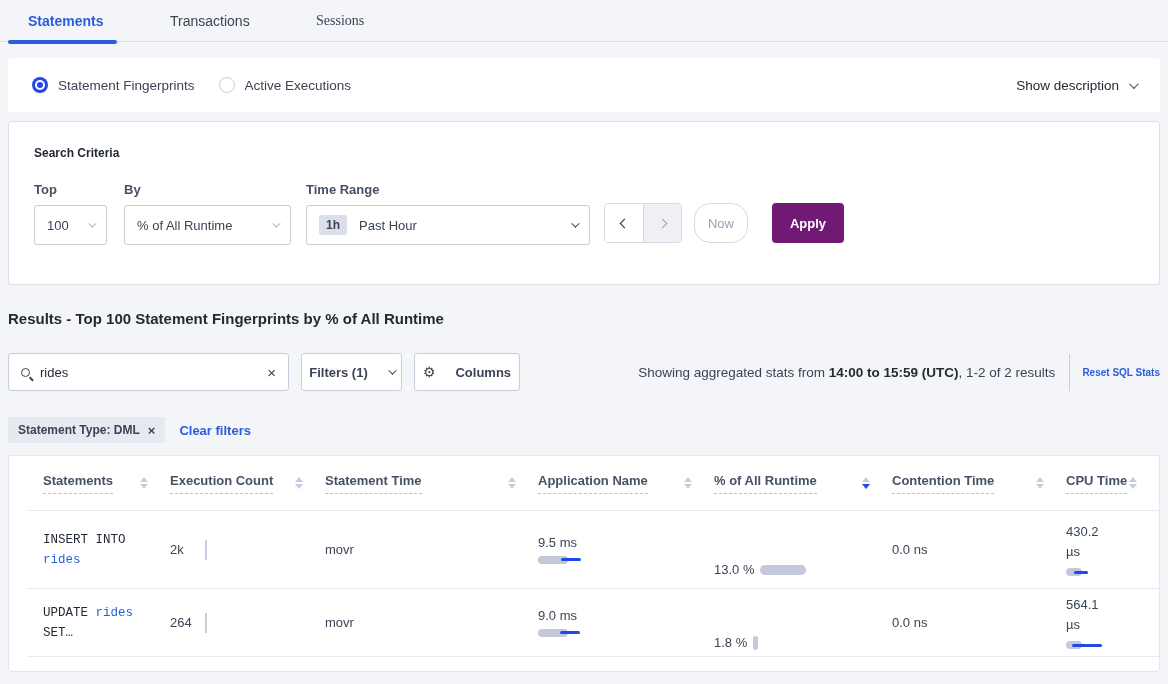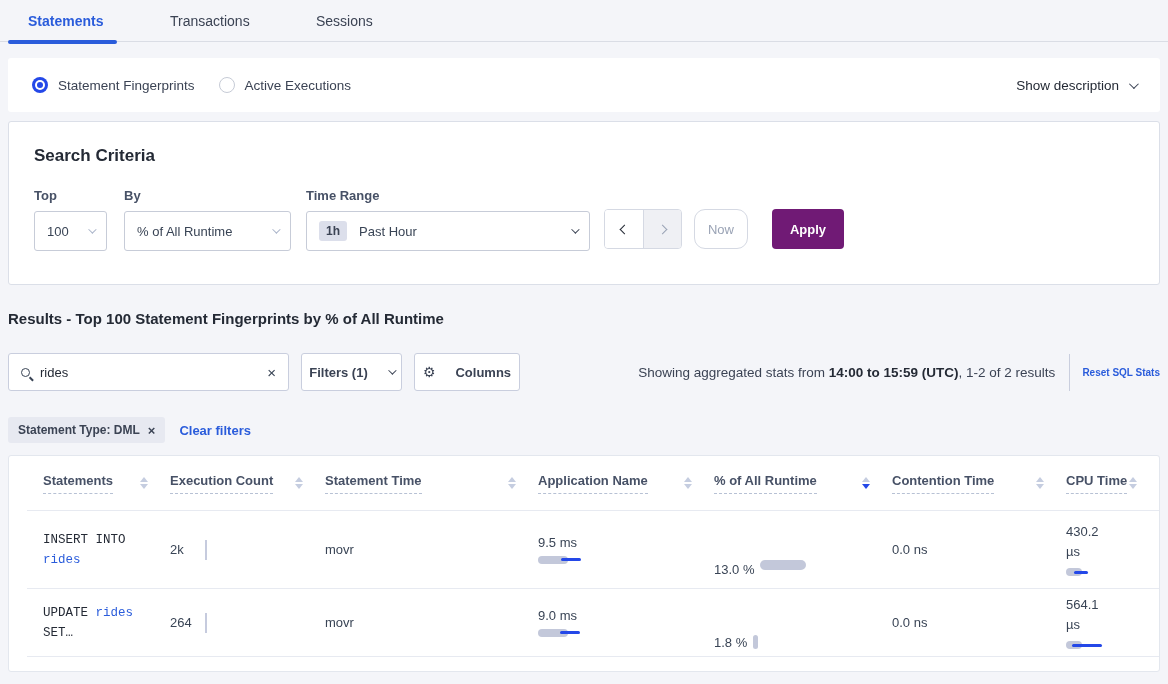--- a/index.html
+++ b/index.html
@@ -7,56 +7,56 @@
   body {
     font-family:"Liberation Sans", sans-serif;
     background:#f4f5f9;
     color:#394455;
     font-size:13px;
   }
   
   .tabbar { height:42px; display:flex; align-items:center; border-bottom:1px solid #dadde5; }
   .tab { font-size:14px; color:#3b4354; margin-left:28px; width:110px; cursor:pointer; position:relative; height:42px; display:flex; align-items:center; }
   .tab.t2 { margin-left:32px; }
-  .tab.t3 { margin-left:36px; }
+  .tab.t3 { margin-left:36px;font-family:Liberation Serif, serif; }
   .tab.active { color:#2a5cdb; font-weight:bold; }
   .tab.active::after { content:""; position:absolute; left:-20px; bottom:-2px; width:109px; height:4px; background:#2a5cdb; border-radius:2px; }
   
   .radiobar { background:#fff; margin:16px 8px 0; height:54px; border-radius:3px; display:flex; align-items:center; padding:0 24px;justify-content:space-between; }
   .radio-opt { display:flex; align-items:center; margin-right:24px; cursor:pointer; }
   .radio { width:16px; height:16px; border-radius:50%; position:relative; margin-right:10px; flex:none; }
   .radio.sel { background:#2448e8; }
   .radio.sel::before { content:""; position:absolute; left:3px; top:3px; width:10px; height:10px; background:#fff; border-radius:50%; }
   .radio.sel::after { content:""; position:absolute; left:5px; top:5px; width:6px; height:6px; background:#2448e8; border-radius:50%; }
   .radio.unsel { background:#fff; border:1.5px solid #c6cbd6; }
   .radio-label { color:#3b4354; font-size:13.5px; }
   .show-desc { margin-left:auto; display:flex; align-items:center; gap:10px; color:#242a35; font-size:13.5px; cursor:pointer; }
   .chev { width:7px; height:7px; border-right:1.8px solid #3b4354; border-bottom:1.8px solid #3b4354; display:inline-block; }
   .chev.down { transform:rotate(45deg) translateY(-2px); }
   .chev.left  { transform:rotate(135deg); border-color:#242a35; }
   .chev.right { transform:rotate(-45deg); border-color:#9aa3b5; }
   .chev.small { width:6px; height:6px; }
   .chev.lightblue { border-color:#a9b3c9; }
   
   .criteria { background:#fff; border:1px solid #dbdfe8; border-radius:3px; margin:9px 8px 0; height:164px; padding:24px 25px 0; }
-  .criteria-title { font-size:17px; font-weight:bold; color:#242a35; }
+  .criteria-title { font-size:12px; font-weight:bold; color:#242a35; }
   .crit-controls { display:flex; margin-top:22px; }
   .field-label { font-size:13px; font-weight:bold; color:#475166; margin-bottom:8px; }
   .select { height:40px; border:1px solid #c7ccd8; border-radius:3px; background:#fff; display:flex; align-items:center; padding:0 12px; cursor:pointer; color:#394455; }
   .select .chevron-area { margin-left:auto; }
   .sel-top { width:73px; }
   .sel-by { width:167px; margin-left:0; }
   .f-top { width:90px; }
   .f-by { width:182px; }
   .f-time { width:284px; }
   .timerange-badge { background:#dcdfeb; color:#3b4354; font-weight:bold; font-size:12px; border-radius:3px; padding:3px 7px; margin-right:12px; }
   .arrow-group { display:flex; margin-left:14px; margin-top:21px; border:1px solid #d5d9e3; border-radius:4px; overflow:hidden; height:40px; }
   .arrow-btn { width:38px; height:38px; display:flex; align-items:center; justify-content:center; cursor:pointer; background:#fff; }
   .arrow-btn.disabled { background:#eff0f4; cursor:default; border-left:1px solid #d5d9e3; }
-  .now-btn { margin-left:12px; margin-top:21px; width:54px; height:40px; background:#fff; border:1px solid #d5d9e3; border-radius:11px; color:#9aa3b5; font-size:13px; display:flex; align-items:center; justify-content:center; cursor:pointer; }
+  .now-btn { margin-left:12px; margin-top:21px; width:54px; height:40px; background:#fff; border:1px solid #d5d9e3; border-radius:16px; color:#9aa3b5; font-size:13px; display:flex; align-items:center; justify-content:center; cursor:pointer; }
   .apply-btn { margin-left:24px; margin-top:21px; width:72px; height:40px; background:#701a75; border:none; border-radius:4px; color:#fff; font-weight:bold; font-size:13px; display:flex; align-items:center; justify-content:center; cursor:pointer; }
   
   .results-heading { margin:25px 8px 0; font-size:15px; font-weight:bold; color:#242a35; }
   .toolbar { display:flex; align-items:center; margin:26px 8px 0; height:38px; }
   .search-box { width:281px; height:38px; background:#fff; border:1px solid #c9cede; border-radius:3px; display:flex; align-items:center; padding:0 12px; }
   .mag { width:9px; height:9px; border:1.6px solid #394455; border-radius:50%; position:relative; flex:none; margin-right:10px; }
   .mag::after { content:""; position:absolute; width:5px; height:1.6px; background:#394455; transform:rotate(45deg); left:7px; top:9px; }
   .search-text { color:#242a35; flex:1; }
   .clear-x { color:#394455; font-size:15px; cursor:pointer; }
   .btn { height:38px; background:#fff; border:1px solid #c9cede; border-radius:3px; display:flex; align-items:center; justify-content:center; gap:20px; font-weight:bold; color:#3b4354; cursor:pointer; }
@@ -85,21 +85,21 @@
   .trow { border-top:1px solid #e7eaf1; align-items:center; }
   .trow.r1 { height:78px; }
   .trow.r2 { height:68px; }
   .mono { font-family:"Liberation Mono", monospace; font-size:12.5px; color:#242a35; line-height:20px; white-space:nowrap; }
   .mono a { color:#2a5cdb; text-decoration:none; cursor:pointer; }
   .exec-cell { position:relative; }
   .exec-bar { position:absolute; left:35px; top:50%; transform:translateY(-50%); width:2px; height:20px; background:#c6cbde; }
   .bar-wrap { position:relative; height:10px; margin-top:5px; }
   .bar-gray { position:absolute; left:0; top:1px; height:8px; background:#c3c8da; border-radius:4px; }
   .bar-blue { position:absolute; top:3.5px; height:3px; background:#2448e8; border-radius:2px; }
-  .pct-cell { display:flex; align-items:flex-start;margin-top:40px; }
+  .pct-cell { display:flex; align-items:center;margin-top:40px; }
   .pct-text { width:44px; line-height:19px; }
   .pct-bar-h { width:46px; height:10px; background:#c3c8da; border-radius:5px; margin-left:2px; }
   .pct-bar-tiny { width:5px; height:14px; background:#c3c8da; border-radius:2.5px; margin-left:6px; }
   .cpu-text { width:48px; line-height:20px; }
 </style>
 </head>
 <body>
 
 <div class="tabbar">
   <div class="tab active">Statements</div>

